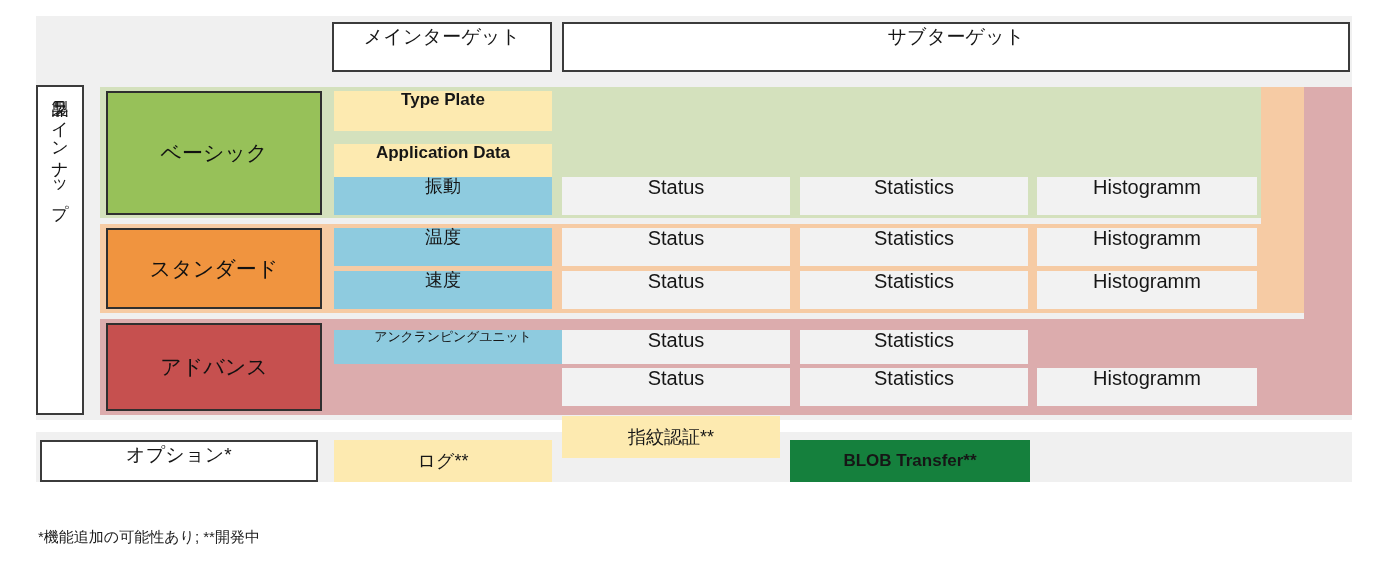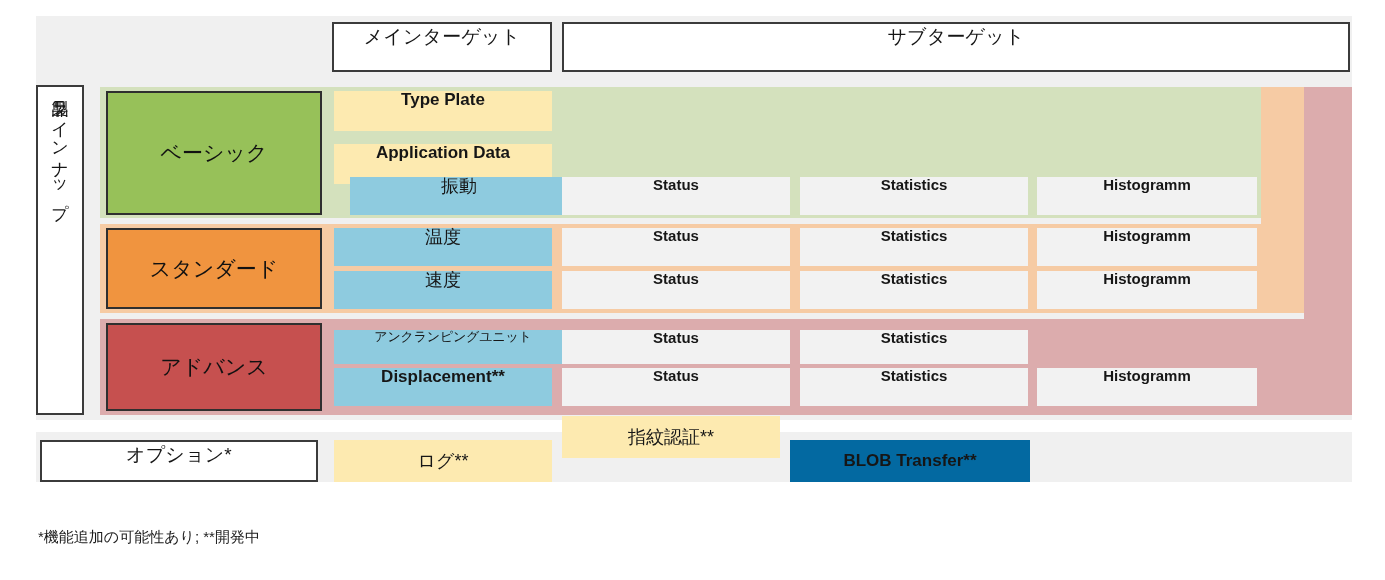--- a/index.html
+++ b/index.html
@@ -75,21 +75,21 @@
     justify-content: center;
     text-align: center;
     font-weight: bold;
     font-size: 17px;
     color: #161616;
     padding: 0 4px;
     line-height: 1.05;
   }
   .cell.jp { font-weight: 400; font-size: 18px; }
   .cell.small { font-size: 13px; font-weight: 400; letter-spacing: -0.2px; }
-  .cell.plain { background: #f2f2f2; font-weight: bold; font-size: 15px; }
+  .cell.plain { background: #f2f2f2; font-weight: normal; font-size: 20px; }
 
   
   .opt-cell {
     display: flex;
     align-items: center;
     justify-content: center;
     text-align: center;
     font-weight: bold;
     font-size: 17px;
     color: #161616;
@@ -130,21 +130,21 @@
   <div class="abs tier-chip" style="left:106px; top:91px; width:216px; height:124px; background:#97c159;">
     <span>ベーシック</span>
   </div>
 
   <div class="abs cell" style="left:334px; top:91px; width:218px; height:40px; background:#fdeab0;">
     <span>Type Plate</span>
   </div>
   <div class="abs cell" style="left:334px; top:144px; width:218px; height:40px; background:#fdeab0;">
     <span>Application Data</span>
   </div>
-  <div class="abs cell jp" style="left:334px; top:177px; width:218px; height:38px; background:#8ecbdf;margin-left:16px;">
+  <div class="abs cell jp" style="left:334px; top:177px; width:218px; height:38px; background:#8ecbdf;">
     <span>振動</span>
   </div>
 
   <div class="abs cell plain" style="left:562px; top:177px; width:228px; height:38px;">
     <span>Status</span>
   </div>
   <div class="abs cell plain" style="left:800px; top:177px; width:228px; height:38px;">
     <span>Statistics</span>
   </div>
   <div class="abs cell plain" style="left:1037px; top:177px; width:220px; height:38px;">
@@ -186,23 +186,20 @@
 
   <div class="abs band" style="left:100px; top:319px; width:1204px; height:96px; background:#dcacad;"></div>
 
   <div class="abs tier-chip" style="left:106px; top:323px; width:216px; height:88px; background:#c6504f;">
     <span>アドバンス</span>
   </div>
 
   <div class="abs cell small" style="left:334px; top:330px; width:238px; height:34px; background:#8ecbdf;">
     <span>アンクランピングユニット</span>
   </div>
-  <div class="abs cell" style="left:334px; top:368px; width:218px; height:38px; background:#8ecbdf;">
-    <span>Displacement**</span>
-  </div>
 
   <div class="abs cell plain" style="left:562px; top:330px; width:228px; height:34px;">
     <span>Status</span>
   </div>
   <div class="abs cell plain" style="left:800px; top:330px; width:228px; height:34px;">
     <span>Statistics</span>
   </div>
 
   <div class="abs cell plain" style="left:562px; top:368px; width:228px; height:38px;">
     <span>Status</span>
@@ -219,21 +216,21 @@
   <div class="abs outline-box" style="left:40px; top:440px; width:278px; height:42px;">
     <span>オプション*</span>
   </div>
 
   <div class="abs opt-cell jp" style="left:334px; top:440px; width:218px; height:42px; background:#fdeab0;">
     <span>ログ**</span>
   </div>
   <div class="abs opt-cell jp" style="left:562px; top:416px; width:218px; height:42px; background:#fdeab0;">
     <span>指紋認証**</span>
   </div>
-  <div class="abs opt-cell" style="left:790px; top:440px; width:240px; height:42px; background:#0369a1;">
+  <div class="abs opt-cell" style="left:790px; top:440px; width:240px; height:42px; background:#15803d;">
     <span>BLOB Transfer**</span>
   </div>
 
   <div class="abs footnote" style="left:38px; top:528px; width:700px; height:24px;">
     <span>*機能追加の可能性あり; **開発中</span>
   </div>
 
 </div>
 
 </body></html>

